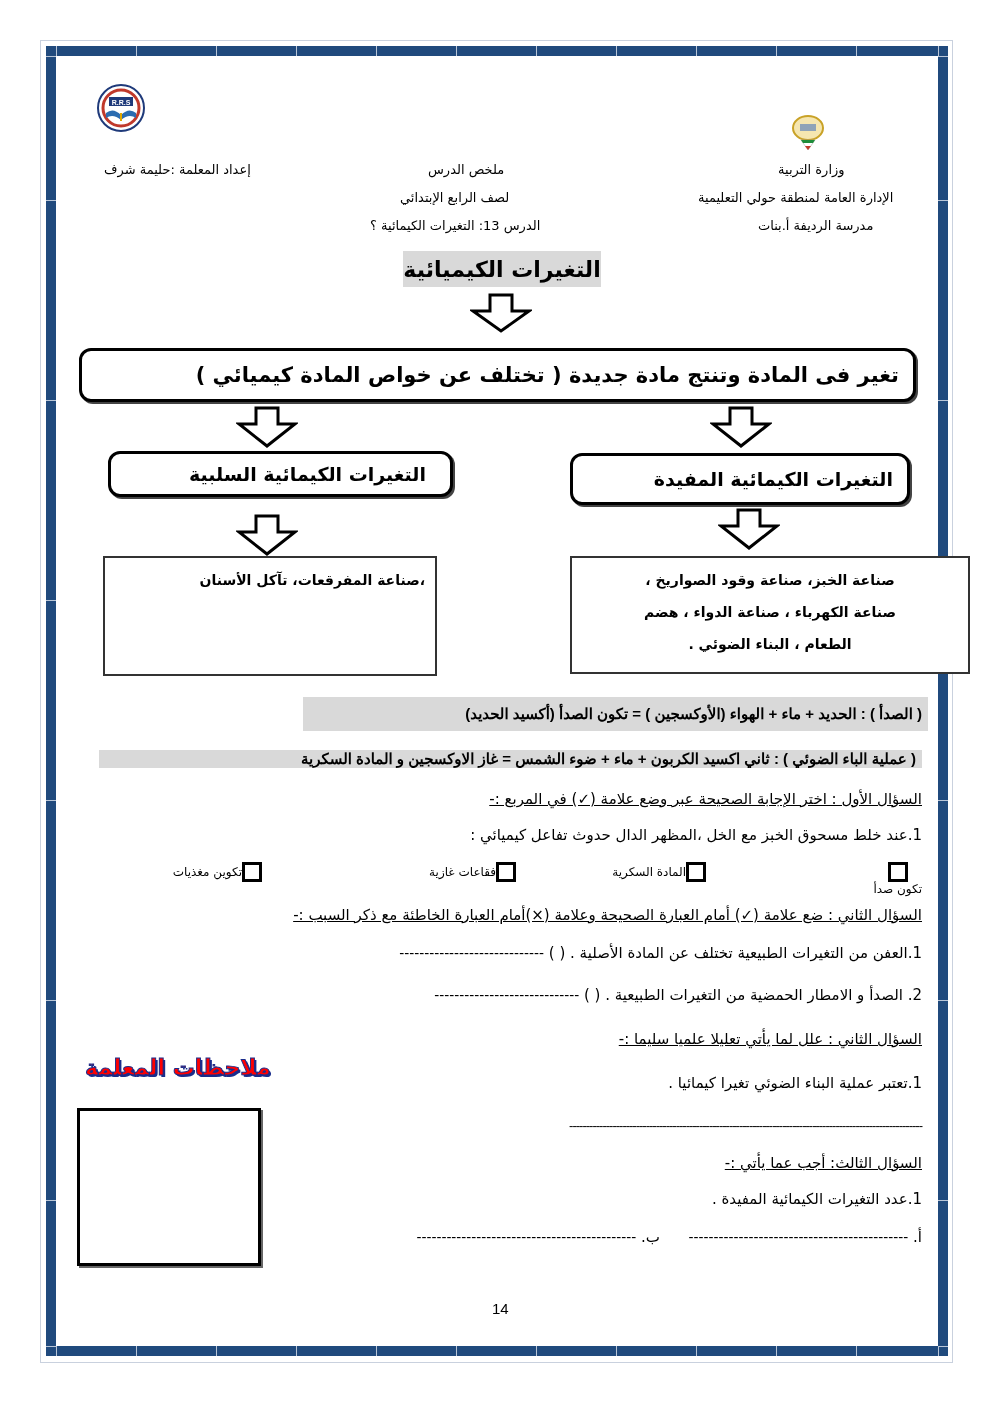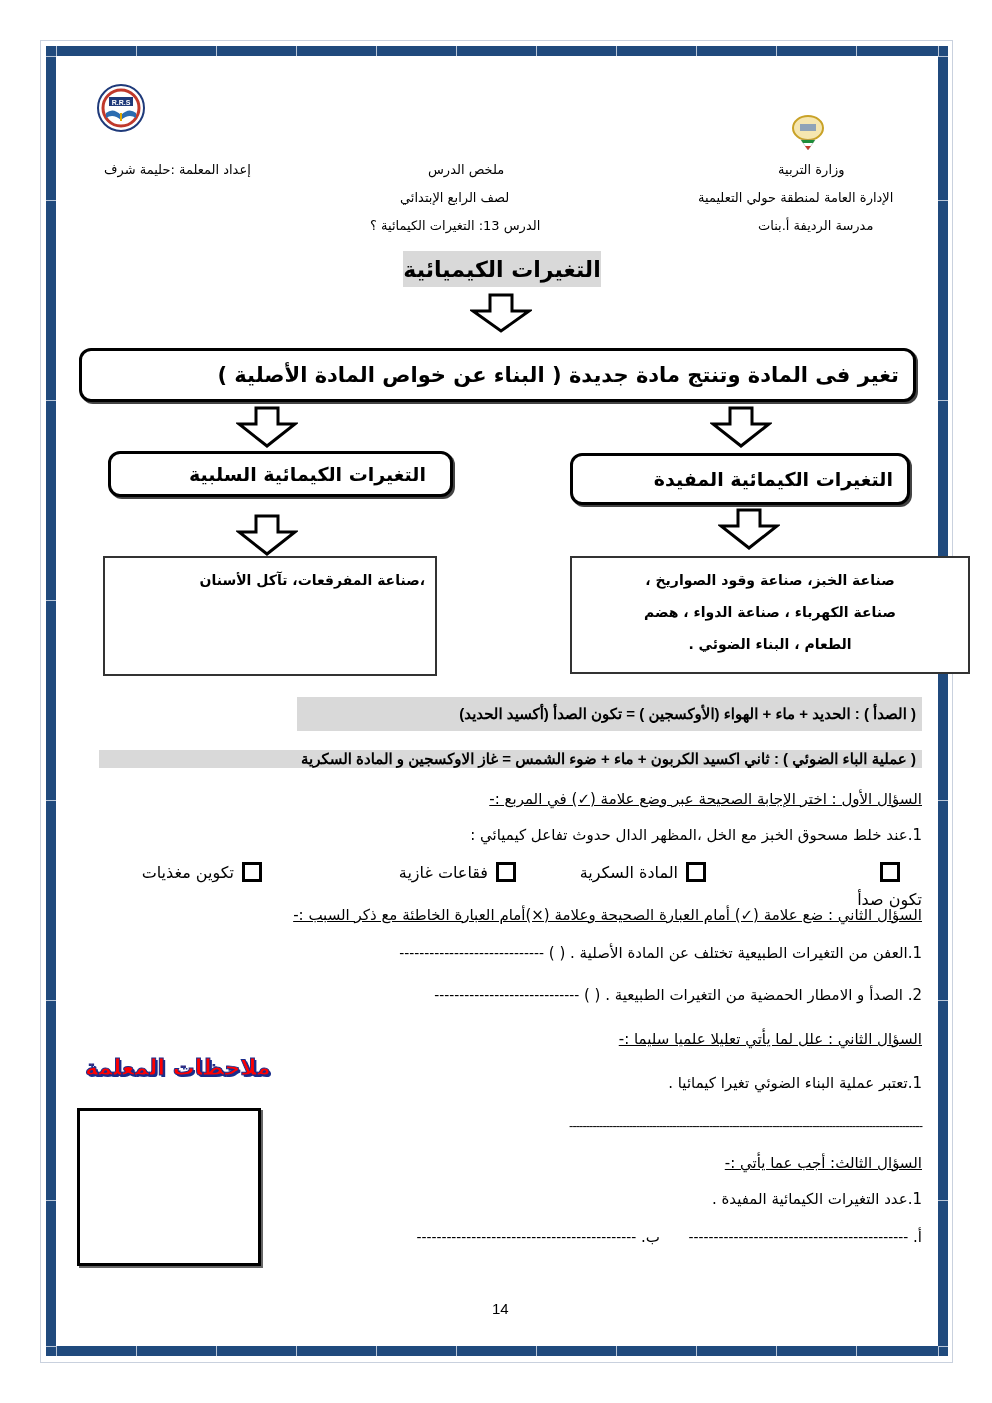--- a/index.html
+++ b/index.html
@@ -47,21 +47,21 @@
     }
 
     .q-line { position: absolute; right: 70px; font-size: 15px; white-space: nowrap; font-family: "DejaVu Sans", sans-serif; }
     .q-head { text-decoration: underline; font-weight: normal; }
     .dash { letter-spacing: -1px; font-family: "Liberation Sans", sans-serif; }
 
     .checkbox {
       display: inline-block; width: 20px; height: 20px; border: 3px solid #000;
       vertical-align: middle; background: #fff; cursor: pointer;
     }
-    .opt { position: absolute; top: 862px; display: flex; align-items: center; gap: 8px; font-size: 16px; white-space: nowrap; direction: rtl; }
+    .opt { position: absolute; top: 862px; display: flex; align-items: center; font-size: 12px; white-space: nowrap; direction: rtl; }
 
     .notes-title {
       position: absolute; left: 85px; top: 1055px; font-size: 22px; font-weight: bold;
       color: #ff0000; -webkit-text-stroke: 1px #1a2d8c; text-shadow: 2px 2px 0 #1a2d8c;
       font-family: "DejaVu Sans", sans-serif; direction: rtl;
     }
     .notes-box {
       position: absolute; left: 77px; top: 1108px; width: 184px; height: 158px;
       border: 3px solid #000; box-shadow: 2px 2px 0 #666; background: #fff;
     }
@@ -169,40 +169,40 @@
       <path d="M20 2 L42 2 L42 18 L59 18 L31 40 L3 18 L20 18 Z" fill="#fff" stroke="#000" stroke-width="3"></path>
     </svg>
 </div>
 <div class="abs" style="left:718px; top:508px;">
   <svg width="62" height="42" viewBox="0 0 62 42">
       <path d="M20 2 L42 2 L42 18 L59 18 L31 40 L3 18 L20 18 Z" fill="#fff" stroke="#000" stroke-width="3"></path>
     </svg>
 </div>
 
 <div class="rounded-box rtl" style="left:79px; top:348px; width:837px; height:54px; font-size:21px; padding-right:14px; justify-content:flex-start;">
-  <span>تغير فى المادة وتنتج مادة جديدة ( البناء عن خواص المادة الأصلية )</span>
+  <span>تغير فى المادة وتنتج مادة جديدة ( تختلف عن خواص المادة كيميائي )</span>
 </div>
 
 <div class="rounded-box rtl" style="left:570px; top:453px; width:340px; height:52px; font-size:19px; padding-right:14px; justify-content:flex-start;">
   <span>التغيرات الكيمائية المفيدة</span>
 </div>
 <div class="rounded-box rtl" style="left:108px; top:451px; width:345px; height:46px; font-size:19px; padding-right:24px; justify-content:flex-start;">
   <span>التغيرات الكيمائية السلبية</span>
 </div>
 
 <div class="list-box rtl" style="left:570px; top:556px; width:400px; height:118px;">
   <div>صناعة الخبز، صناعة وقود الصواريخ ،</div>
   <div>صناعة الكهرباء ، صناعة الدواء ، هضم</div>
   <div>الطعام ، البناء الضوئي .</div>
 </div>
 <div class="list-box rtl" style="left:103px; top:556px; width:334px; height:120px; text-align:right; padding-right:10px;">
   <div>،صناعة المفرقعات، تآكل الأسنان</div>
 </div>
 
-<div class="eq-box rtl" style="right:70px; top:697px; width:625px; height:34px;padding-left:22px;">( الصدأ ) : الحديد + ماء + الهواء (الأوكسجين )  =  تكون الصدأ (أكسيد الحديد)</div>
+<div class="eq-box rtl" style="right:64px; top:697px; width:625px; height:34px;padding-left:22px;">( الصدأ ) : الحديد + ماء + الهواء (الأوكسجين )  =  تكون الصدأ (أكسيد الحديد)</div>
 <div class="eq-box rtl" style="right:70px; top:750px; width:823px; height:18px;">( عملية الباء الضوئي ) : ثاني اكسيد الكربون + ماء + ضوء الشمس  =  غاز الاوكسجين  و  المادة السكرية</div>
 
 <div class="q-line q-head rtl" style="top:790px;">السؤال الأول : اختر الإجابة الصحيحة عبر وضع علامة (✓) في المربع :-</div>
 <div class="q-line rtl" style="top:826px;">1.عند خلط مسحوق الخبز مع الخل ،المظهر الدال حدوث تفاعل كيميائي :</div>
 
 <div class="opt" style="right:70px;flex-direction:column;">
   <span class="checkbox"></span>
   <span>تكون صدأ</span>
 </div>
 <div class="opt" style="right:286px;">

